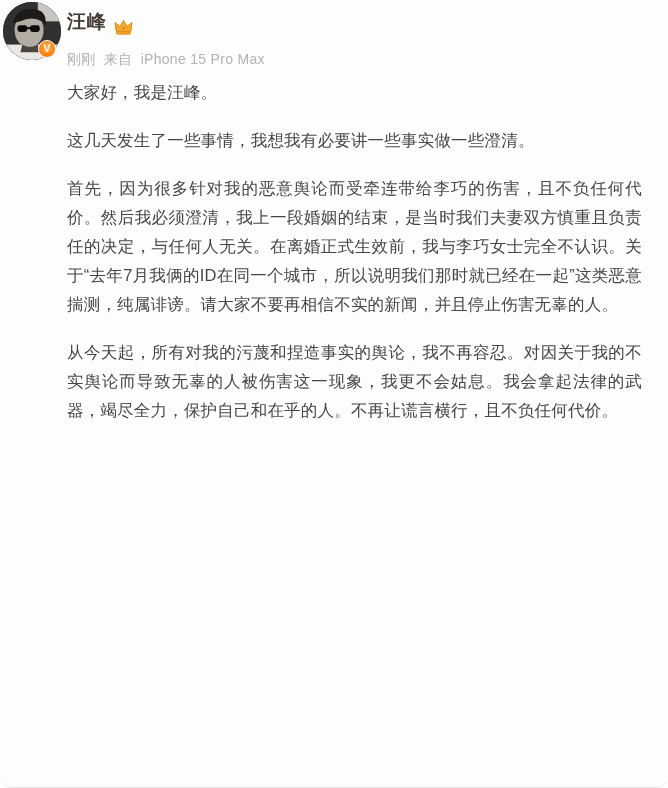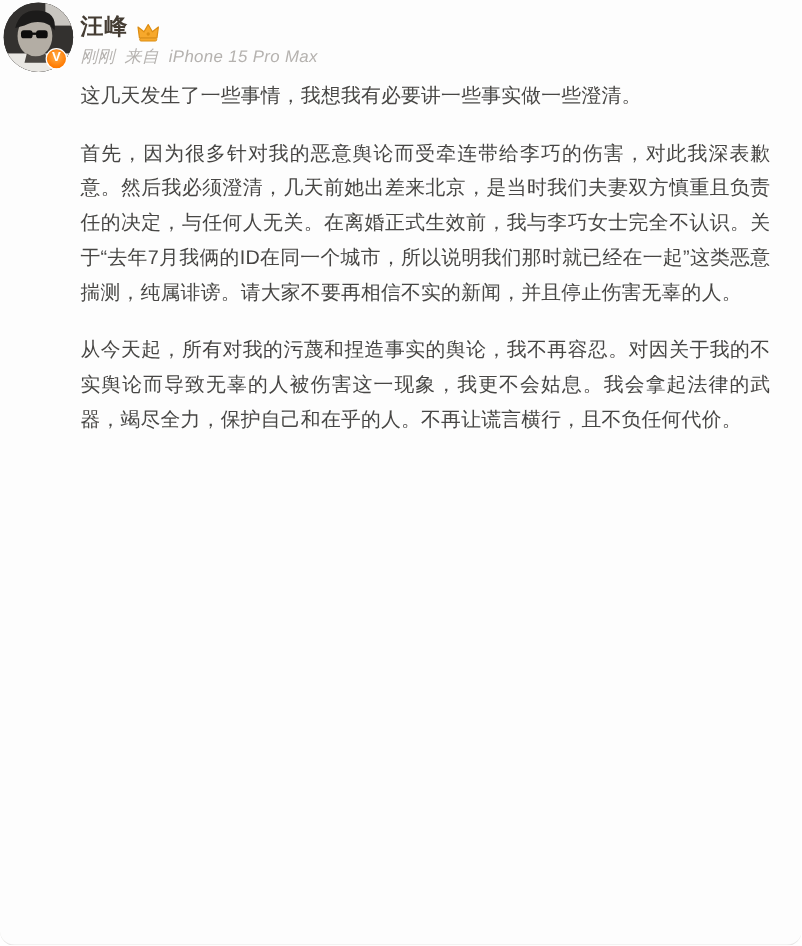--- a/index.html
+++ b/index.html
@@ -55,25 +55,24 @@
     gap: 7px;
   }
   .author-name {
     font-size: 19px;
     font-weight: bold;
     color: #443c33;
     letter-spacing: 1px;
   }
   .crown-icon { display: inline-flex; margin-top: 2px; }
   .meta {
-    margin-top: 4px;
+    margin-top: 16px;
     font-size: 14px;
     color: #b5b2af;
     letter-spacing: 0.3px;
-    font-style: italic;
   }
   .meta span { margin-right: 4px; }
   
   .content {
     padding: 9px 26px 0 67px;
     font-size: 16.5px;
     color: #474644;
   }
   .content p {
     margin: 0 0 19px 0;
@@ -115,18 +114,19 @@
       </span>
     </div>
     <div class="meta">
       <span>刚刚</span>
       <span>来自</span>
       <span>iPhone 15 Pro Max</span>
     </div>
   </div>
 
   <div class="content">
+    <p>大家好，我是汪峰。</p>
     <p>这几天发生了一些事情，我想我有必要讲一些事实做一些澄清。</p>
-    <p>首先，因为很多针对我的恶意舆论而受牵连带给李巧的伤害，对此我深表歉意。然后我必须澄清，几天前她出差来北京，是当时我们夫妻双方慎重且负责任的决定，与任何人无关。在离婚正式生效前，我与李巧女士完全不认识。关于“去年7月我俩的ID在同一个城市，所以说明我们那时就已经在一起”这类恶意揣测，纯属诽谤。请大家不要再相信不实的新闻，并且停止伤害无辜的人。</p>
+    <p>首先，因为很多针对我的恶意舆论而受牵连带给李巧的伤害，且不负任何代价。然后我必须澄清，我上一段婚姻的结束，是当时我们夫妻双方慎重且负责任的决定，与任何人无关。在离婚正式生效前，我与李巧女士完全不认识。关于“去年7月我俩的ID在同一个城市，所以说明我们那时就已经在一起”这类恶意揣测，纯属诽谤。请大家不要再相信不实的新闻，并且停止伤害无辜的人。</p>
     <p>从今天起，所有对我的污蔑和捏造事实的舆论，我不再容忍。对因关于我的不实舆论而导致无辜的人被伤害这一现象，我更不会姑息。我会拿起法律的武器，竭尽全力，保护自己和在乎的人。不再让谎言横行，且不负任何代价。</p>
   </div>
 
 </div>
 
 </body></html>

